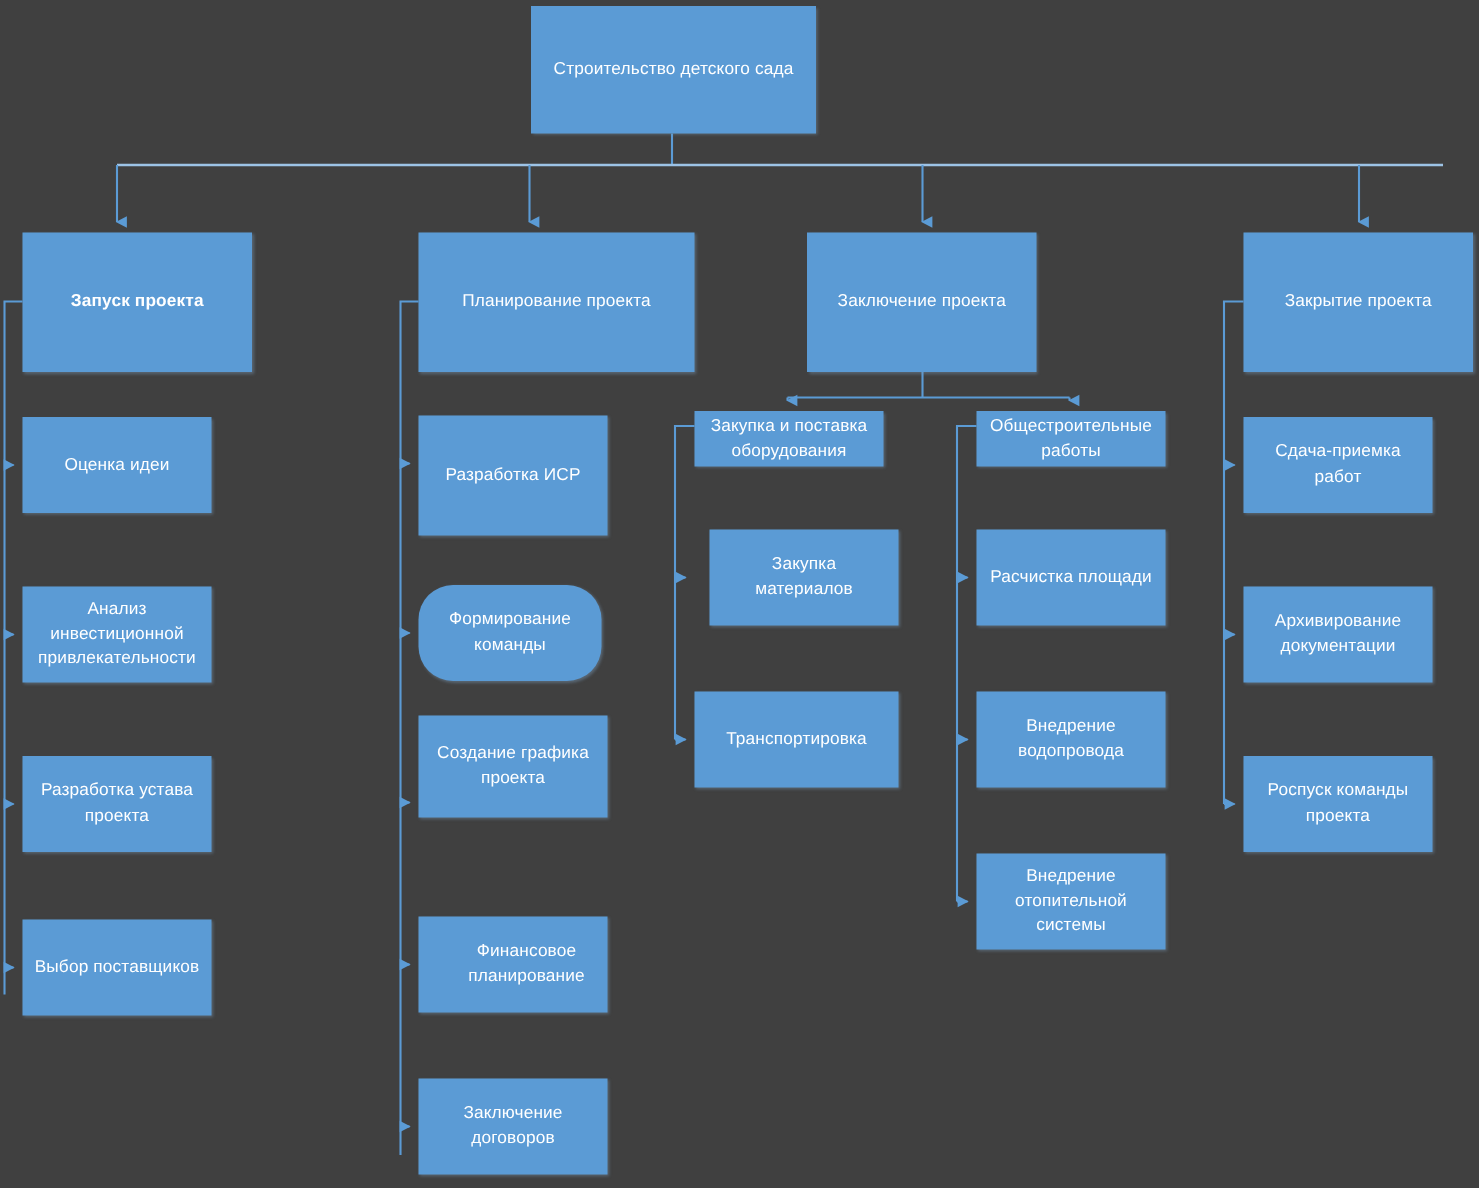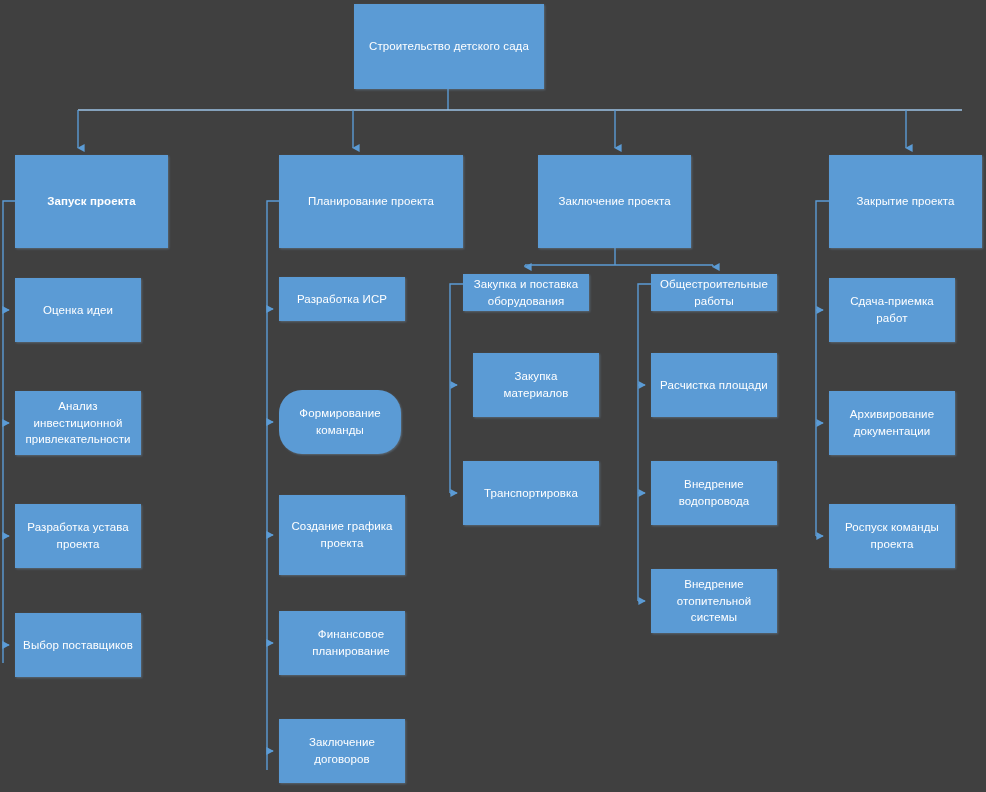--- a/index.html
+++ b/index.html
@@ -129,24 +129,24 @@
   <div class="node" style="left:829px; top:155px; width:153px; height:93px;">Закрытие проекта</div>
 
   <div class="node" style="left:15px; top:278px; width:126px; height:64px;">Оценка идеи</div>
   <div class="node" style="left:15px; top:391px; width:126px; height:64px;">Анализ
 инвестиционной
 привлекательности</div>
   <div class="node" style="left:15px; top:504px; width:126px; height:64px;">Разработка устава
 проекта</div>
   <div class="node" style="left:15px; top:613px; width:126px; height:64px;">Выбор поставщиков</div>
 
-  <div class="node" style="left:279px; top:277px; width:126px; height:44px;">Разработка ИСР</div>
+  <div class="node" style="left:279px; top:277px; width:126px; height:80px;">Разработка ИСР</div>
   <div class="node" style="left:279px; top:390px; width:122px; height:64px;border-radius:23px;">Формирование
 команды</div>
-  <div class="node" style="left:279px; top:495px; width:126px; height:80px;">Создание графика
+  <div class="node" style="left:279px; top:477px; width:126px; height:68px;">Создание графика
 проекта</div>
   <div class="node" style="left:279px; top:611px; width:126px; height:64px;padding-left:24px;">Финансовое
 планирование</div>
   <div class="node" style="left:279px; top:719px; width:126px; height:64px;">Заключение
 договоров</div>
 
   <div class="node" style="left:463px; top:274px; width:126px; height:37px;">Закупка и поставка
 оборудования</div>
   <div class="node" style="left:651px; top:274px; width:126px; height:37px;">Общестроительные
 работы</div>

